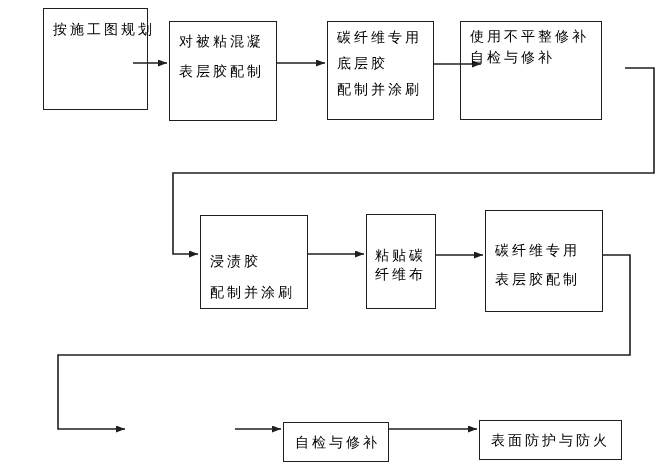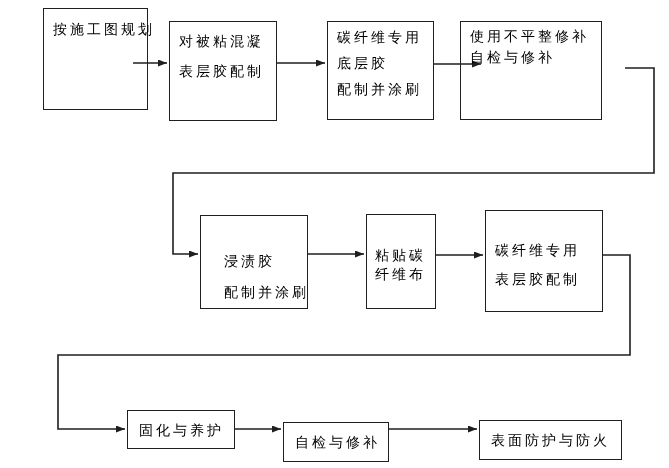--- a/index.html
+++ b/index.html
@@ -33,21 +33,21 @@
   .b1 { left:13px;  top:8px;  width:105px; height:102px; padding:11px 0 0 9px;margin-left:30px; }
   .b1 .ln { line-height:19px; }
   .b2 { left:169px; top:21px;  width:108px; height:100px; padding:4px 0 8px 9px; }
   .b2 .ln { line-height:30px; }
   .b3 { left:327px; top:21px;  width:107px; height:99px;  padding:2px 0 0 9px; }
   .b3 .ln { line-height:26px; }
   .b4 { left:460px; top:21px;  width:142px; height:99px;  padding:4px 0 0 9px; }
   .b4 .ln { line-height:21px; }
 
   
-  .b5 { left:200px; top:215px; width:108px; height:94px;  padding:30px 0 0 23px; }
+  .b5 { left:200px; top:215px; width:108px; height:94px;  padding:30px 0 0 9px; }
   .b5 .ln { line-height:31px; }
   .b6 { left:366px; top:214px; width:70px;  height:95px;  padding:31px 12px 0 8px; }
   .b6 .ln { line-height:19px; }
   .b7 { left:485px; top:210px; width:118px; height:102px; padding:25px 0 0 9px; }
   .b7 .ln { line-height:29px; }
 
   
   .vcenter { display:flex; align-items:center; padding-left:11px; }
   .b8  { left:127px; top:410px; width:108px; height:39px; }
   .b9  { left:283px; top:410px; width:106px; height:40px;margin-top:12px; }
@@ -103,23 +103,20 @@
   </div>
   <div class="box b6">
     <span class="ln">粘贴碳</span>
     <span class="ln">纤维布</span>
   </div>
   <div class="box b7">
     <span class="ln">碳纤维专用</span>
     <span class="ln">表层胶配制</span>
   </div>
 
-  <div class="box b8 vcenter">
-    <span class="ln">固化与养护</span>
-  </div>
   <div class="box b9 vcenter">
     <span class="ln">自检与修补</span>
   </div>
   <div class="box b10 vcenter">
     <span class="ln">表面防护与防火</span>
   </div>
 
 </div>
 
 </body></html>

